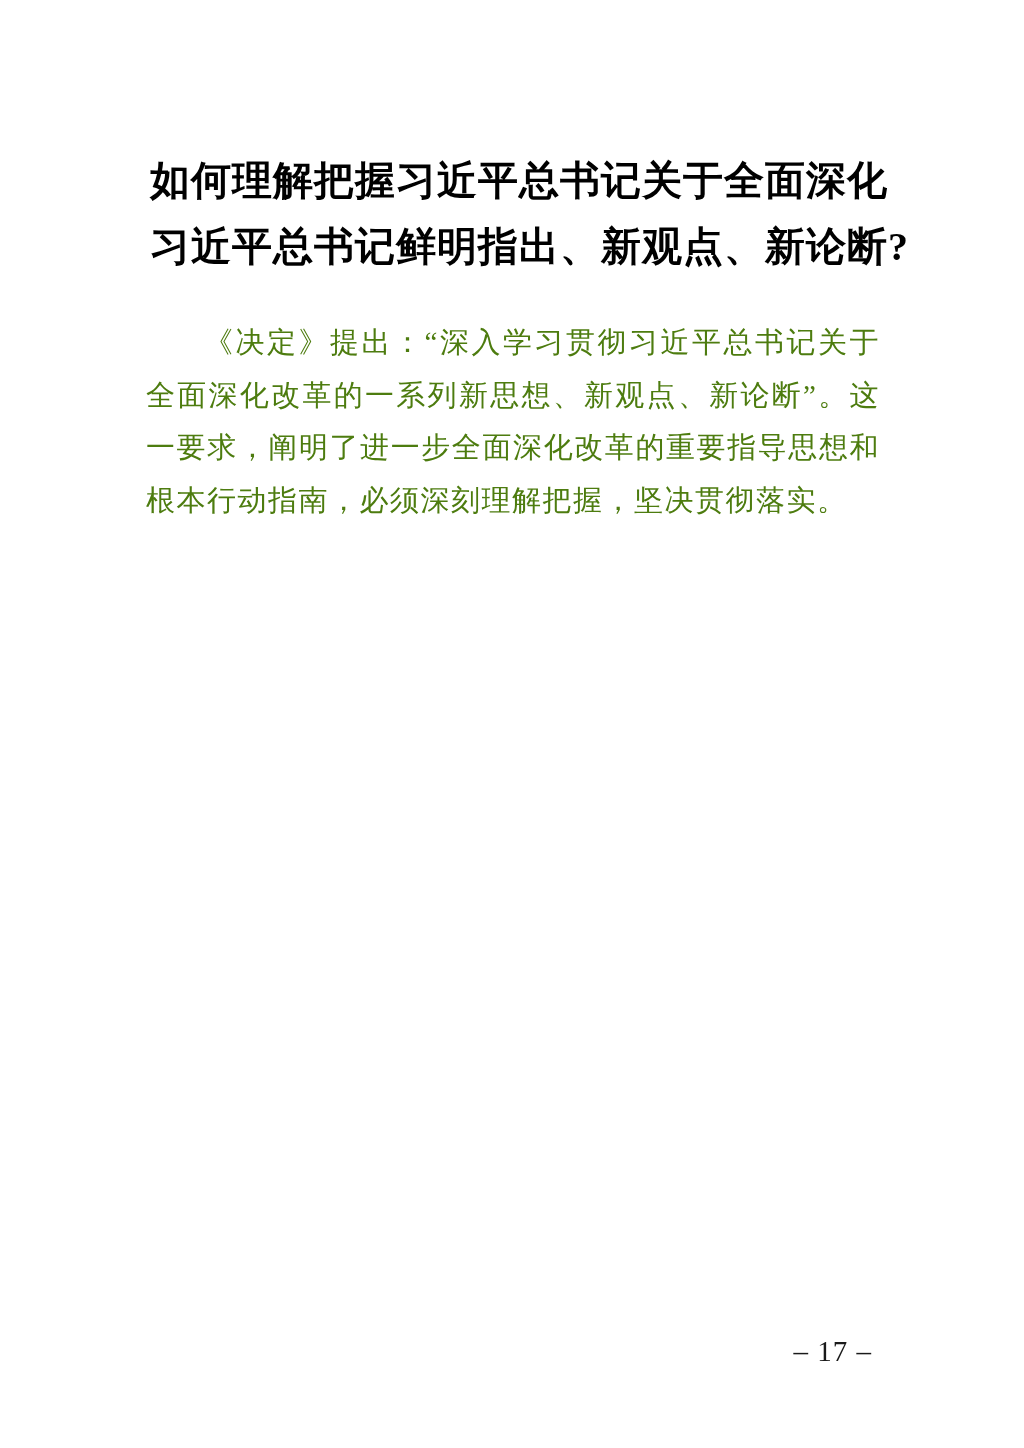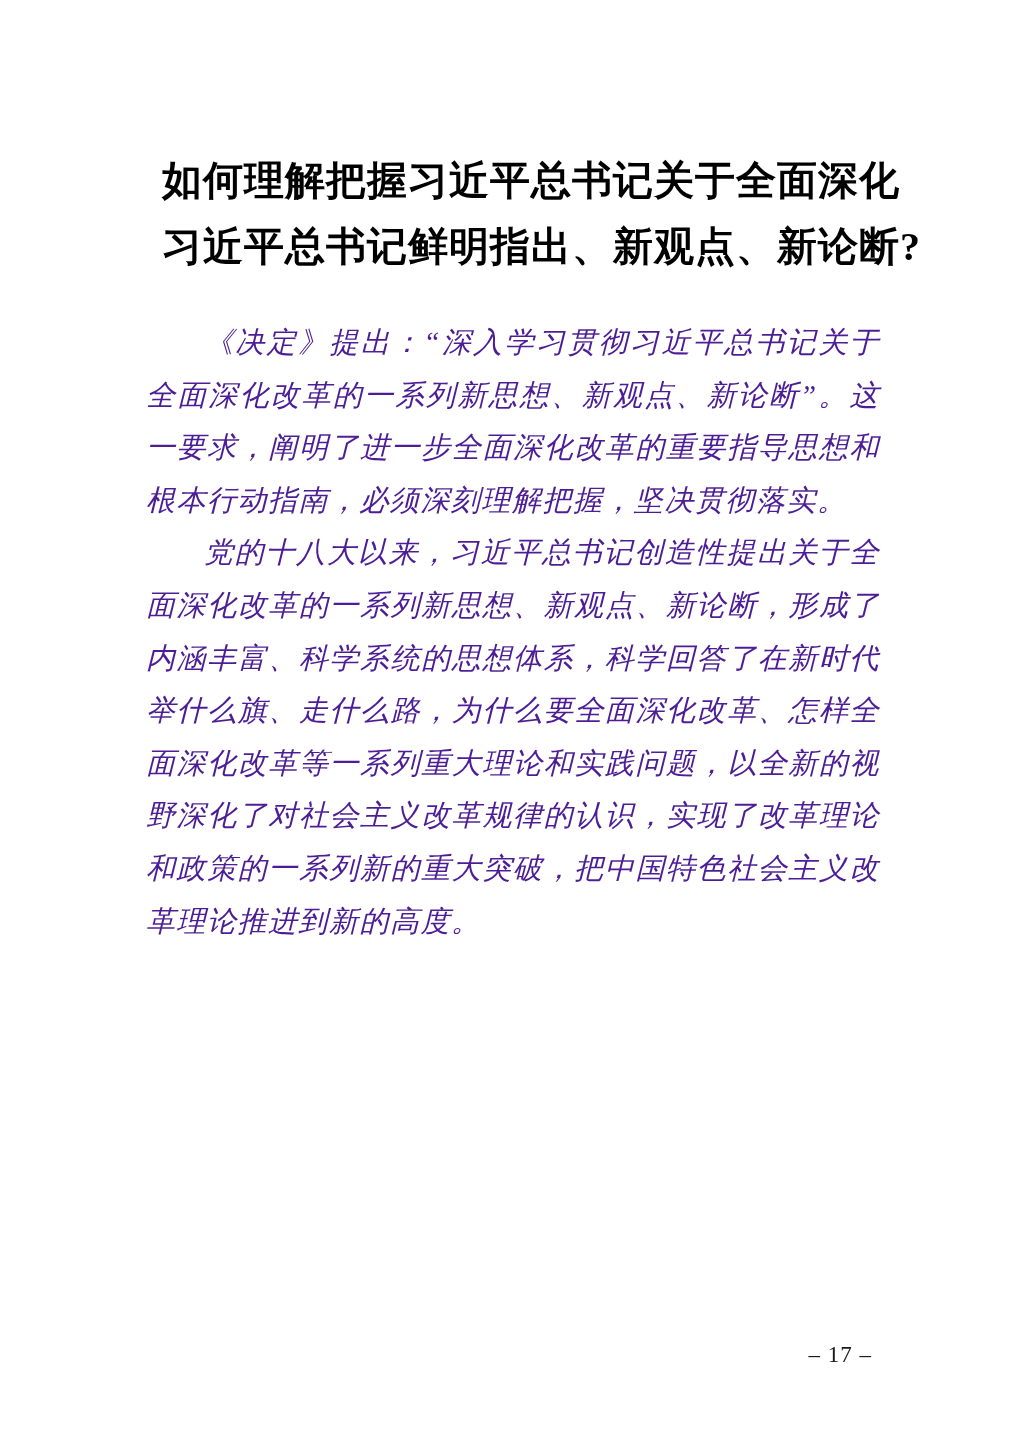--- a/index.html
+++ b/index.html
@@ -17,64 +17,62 @@
   }
   .page {
     position: relative;
     width: 1024px;
     height: 1448px;
     box-sizing: border-box;
     background: #ffffff;
     padding: 148px 144px 0 146px;
   }
   .doc-title {
-    margin: 0 0 36px 16px;
+    margin: 0 0 36px 4px;
     font-size: 40px;
     font-weight: bold;
     line-height: 66px;
     text-align: right;
     color: #000000;
     letter-spacing: 1px;
   }
   .doc-title .title-line {
     display: block;
     white-space: nowrap;
   }
   .doc-body p {
     margin: 0;
     font-size: 29px;
     line-height: 52.6px;
     letter-spacing: 1.5px;
     text-align: justify;
     text-justify: inter-ideograph;
     text-indent: 2em;
-    color: #4c1d95;
-    font-style: italic;
+    color: #4d7c0f;
   }
   .page-footer {
     position: absolute;
     right: 152px;
     bottom: 80px;
-    font-size: 23px;
+    font-size: 29px;
     letter-spacing: 1px;
     color: #1a1a1a;
   }
 </style>
 </head>
 <body>
 
 <div class="page">
 
   <h1 class="doc-title">
     <span class="title-line">如何理解把握习近平总书记关于全面深化</span>
     <span class="title-line">习近平总书记鲜明指出、新观点、新论断?</span>
   </h1>
 
   <div class="doc-body">
     <p>《决定》提出：“深入学习贯彻习近平总书记关于全面深化改革的一系列新思想、新观点、新论断”。这一要求，阐明了进一步全面深化改革的重要指导思想和根本行动指南，必须深刻理解把握，坚决贯彻落实。</p>
-    <p>党的十八大以来，习近平总书记创造性提出关于全面深化改革的一系列新思想、新观点、新论断，形成了内涵丰富、科学系统的思想体系，科学回答了在新时代举什么旗、走什么路，为什么要全面深化改革、怎样全面深化改革等一系列重大理论和实践问题，以全新的视野深化了对社会主义改革规律的认识，实现了改革理论和政策的一系列新的重大突破，把中国特色社会主义改革理论推进到新的高度。</p>
   </div>
 
   <div class="page-footer">
     <span>– 17 –</span>
   </div>
 
 </div>
 
 </body></html>

